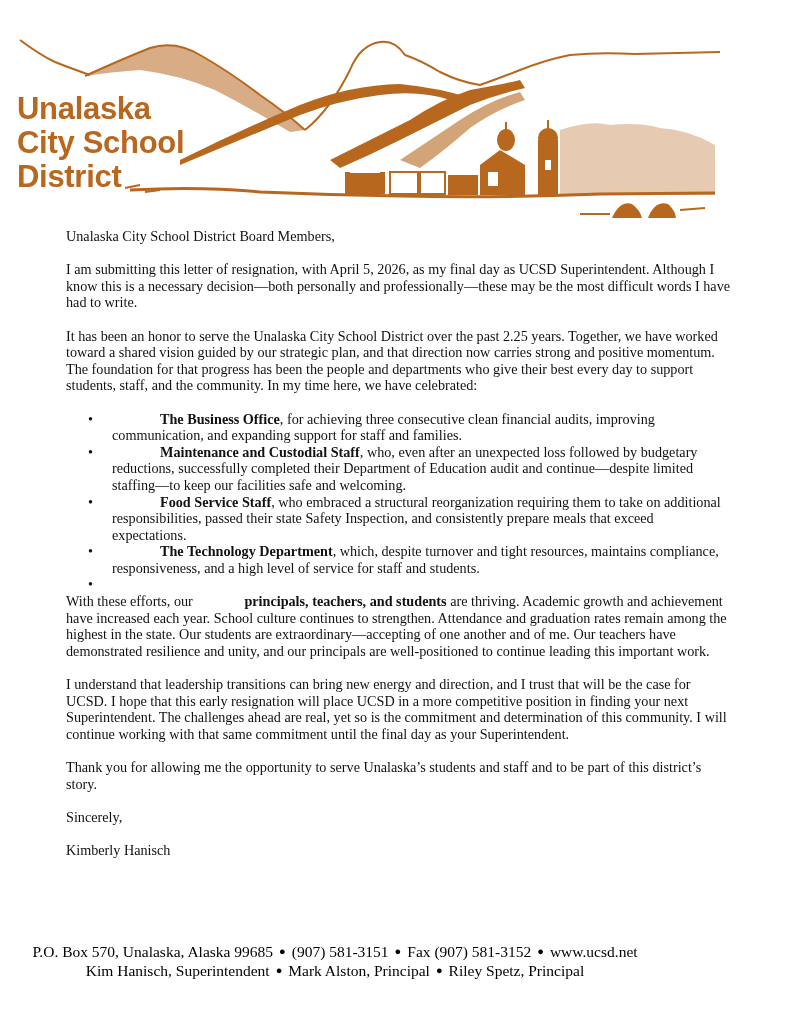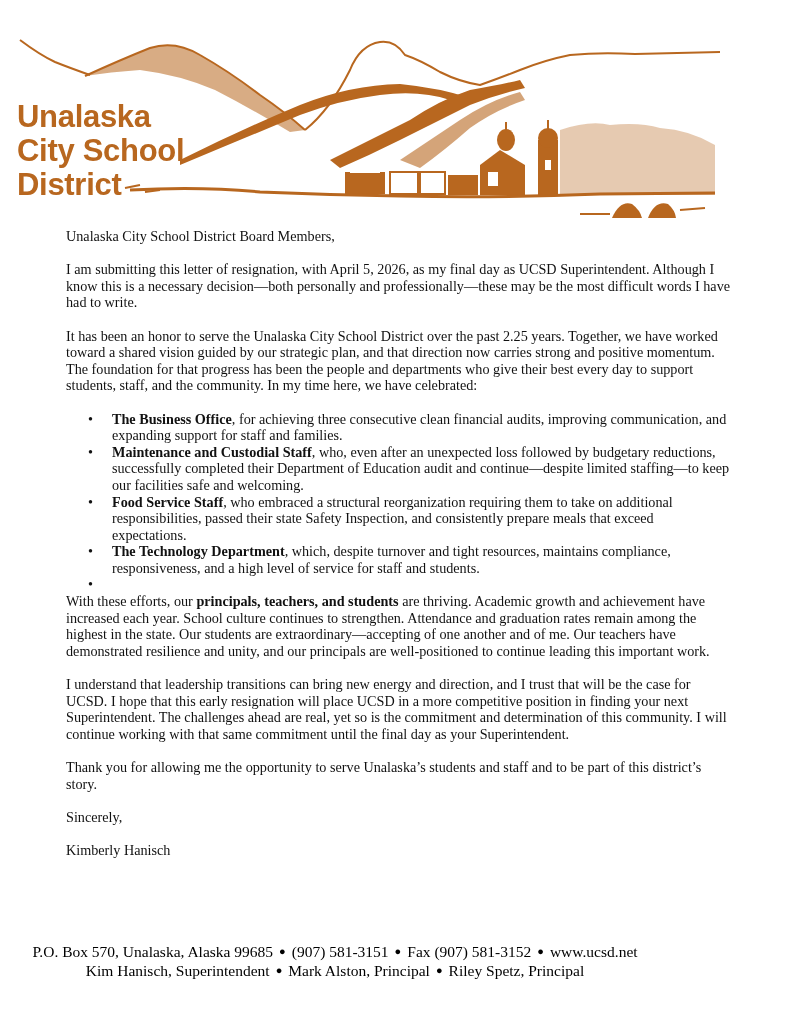--- a/index.html
+++ b/index.html
@@ -1,31 +1,31 @@
 <!DOCTYPE html>
 <html><head>
 <meta charset="utf-8">
 <style>
   html, body { margin:0; padding:0; background:#ffffff; }
   body { width:791px; height:1024px; position:relative; overflow:hidden;
          font-family:"Liberation Serif", "DejaVu Serif", serif; color:#111; }
   .letterhead { position:absolute; left:0; top:0; width:791px; height:225px; }
   .letterhead svg { position:absolute; left:0; top:0; }
-  .logo-text { position:absolute; left:17px; top:100px;
+  .logo-text { position:absolute; left:17px; top:92px;
                font-family:"Liberation Sans", "DejaVu Sans", sans-serif;
                font-weight:bold; color:#B8671F; font-size:31px; line-height:34px;
                letter-spacing:-0.3px; }
   .logo-text div { white-space:nowrap; }
   .body { position:absolute; left:66px; top:228px; width:665px;
           font-size:14.2px; line-height:16.6px; }
   .body p { margin:0 0 16.6px 0; }
   .bullets { list-style:none; margin:0 0 16.6px 0; padding:0; }
   .bullets li { position:relative; padding-left:46px; margin:0; }
   .bullets li .dot { position:absolute; left:22px; top:0; }
-  b { font-weight:bold; }
+  b { font-weight:bold;margin-left:48px; }
   .footer { position:absolute; left:0; top:942px; width:670px; text-align:center;
             color:#000000; font-size:15.5px; line-height:19px;
             font-family:"Liberation Serif", serif; }
   .footer .sep { margin:0 6px; font-size:11px; vertical-align:2px; }
 </style>
 </head>
 <body>
 
 <div class="letterhead">
   <svg width="791" height="225" viewBox="0 0 791 225">

